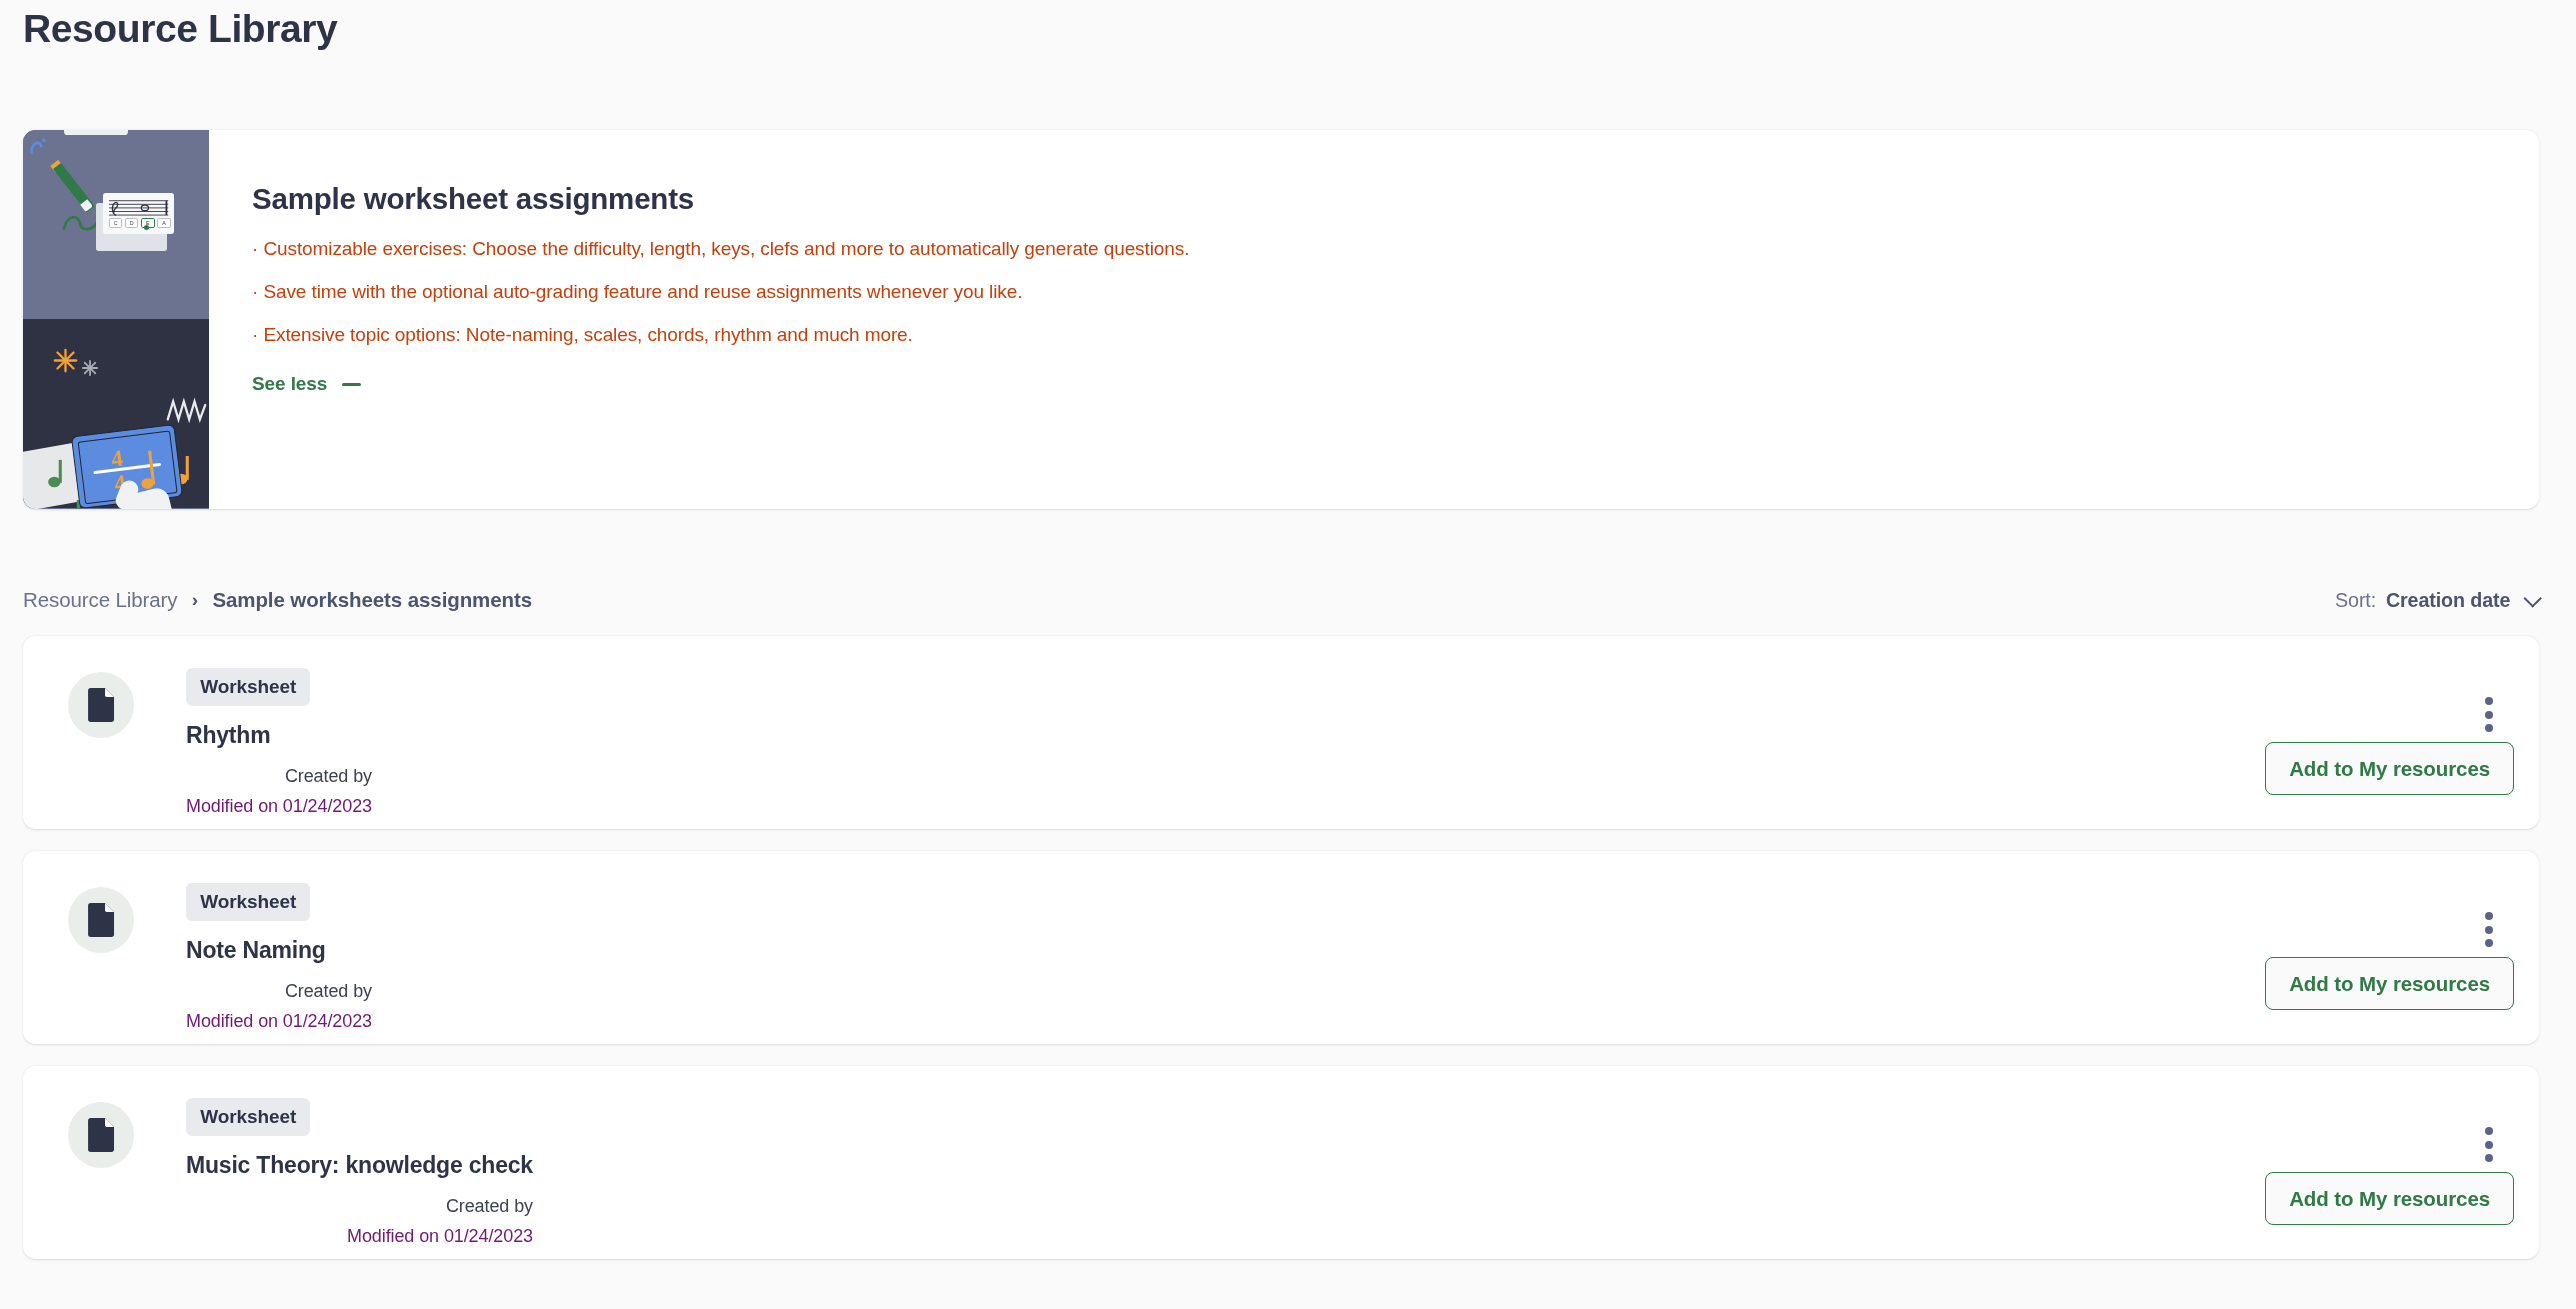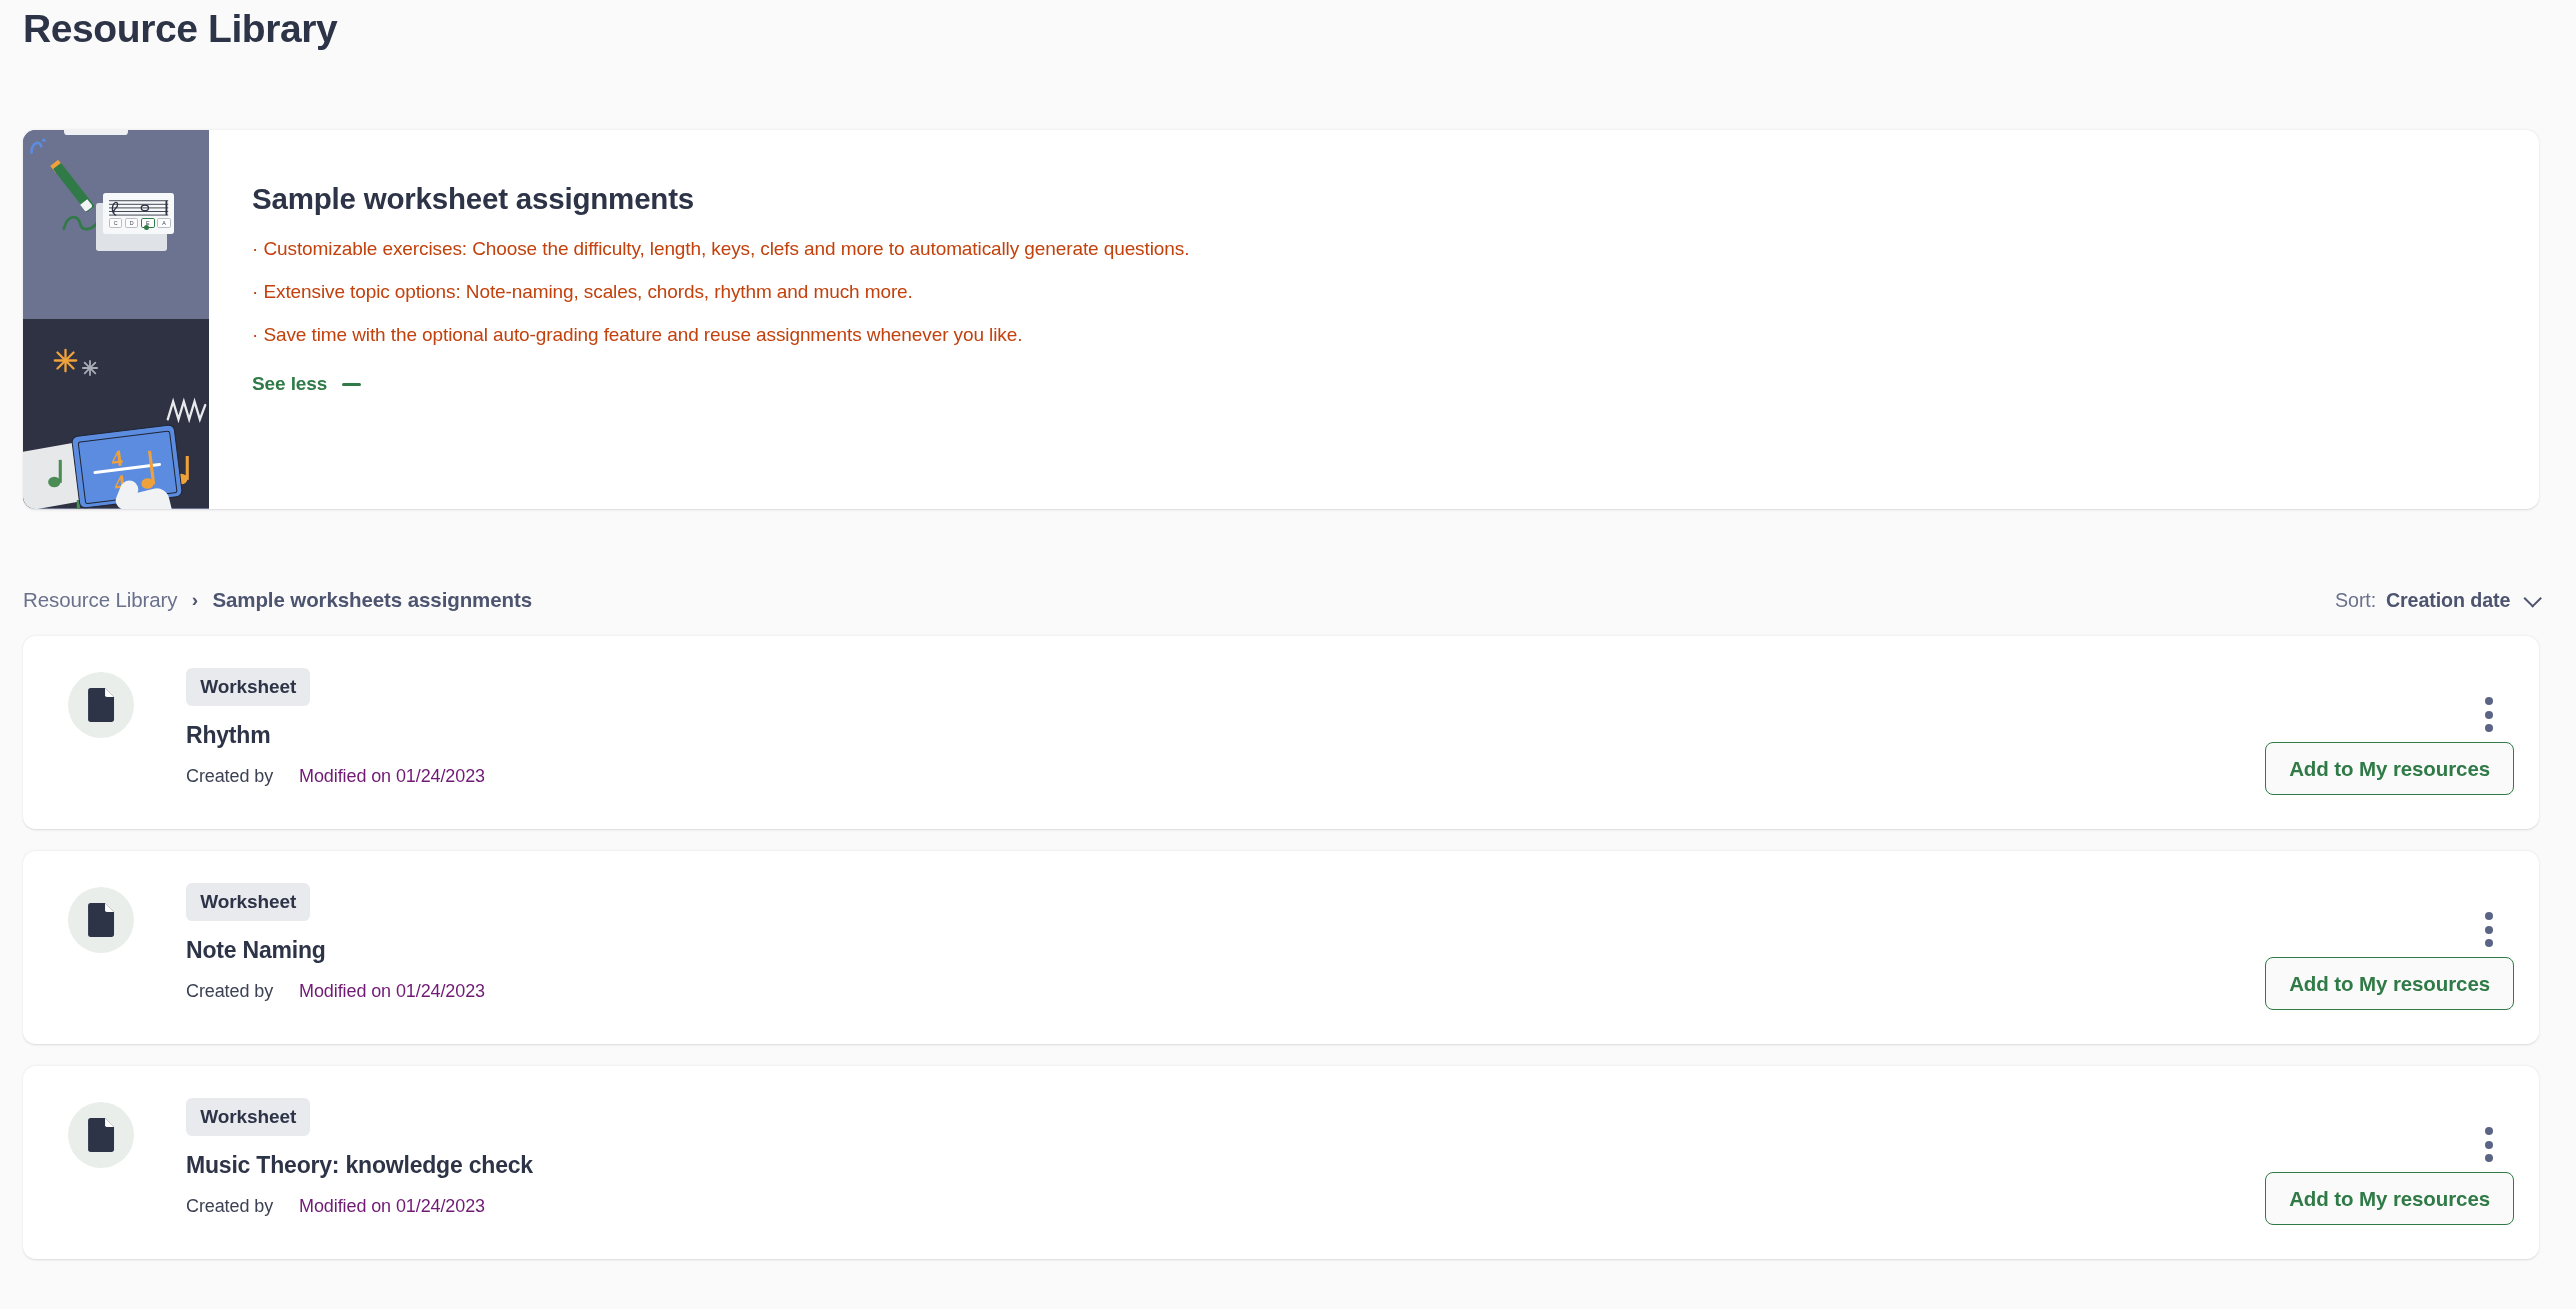--- a/index.html
+++ b/index.html
@@ -228,21 +228,21 @@
     display: inline-block;
     background: #e8eaee; color: #2e3447;
     font-size: 19px; font-weight: 700;
     padding: 8px 14.3px; border-radius: 6.3px; letter-spacing: -0.1px;
   }
   .res-main { position: absolute; left: 163px; top: 32px; }
   .res-title {
     font-size: 23px; font-weight: 700; color: #2e3447;
     margin-top: 16px; letter-spacing: -0.2px;
   }
-  .res-meta { margin-top: 17px; display: flex; gap: 26px; align-items: flex-end; }
+  .res-meta { margin-top: 17px; display: flex; gap: 9px; align-items: flex-end; flex-direction: column; }
   .res-created { font-size: 18px; color: #3c4253; letter-spacing: -0.1px; }
   .res-modified { font-size: 18px; color: #701a75; letter-spacing: -0.1px; }
 
   .kebab {
     position: absolute; right: 38px; top: 57px;
     width: 25px; height: 43px; cursor: pointer;
     display: flex; flex-direction: column; align-items: center;
     justify-content: space-between; padding: 3.6px 0;
   }
   .kebab span {
@@ -378,22 +378,22 @@
         </div>
       </div>
       <div class="hand"></div>
       <div class="finger"></div>
     </div>
 
     <div class="hero-body">
       <div class="hero-title">Sample worksheet assignments</div>
       <div class="hero-bullets">
         <div class="hero-bullet">· Customizable exercises: Choose the difficulty, length, keys, clefs and more to automatically generate questions.</div>
+        <div class="hero-bullet">· Save time with the optional auto-grading feature and reuse assignments whenever you like.</div>
         <div class="hero-bullet">· Extensive topic options: Note-naming, scales, chords, rhythm and much more.</div>
-        <div class="hero-bullet">· Save time with the optional auto-grading feature and reuse assignments whenever you like.</div>
       </div>
       <div class="see-less">
         <span class="see-less-label">See less</span>
         <span class="see-less-dash"></span>
       </div>
     </div>
   </div>
 
   <div class="crumb-row">
     <div class="crumb">

